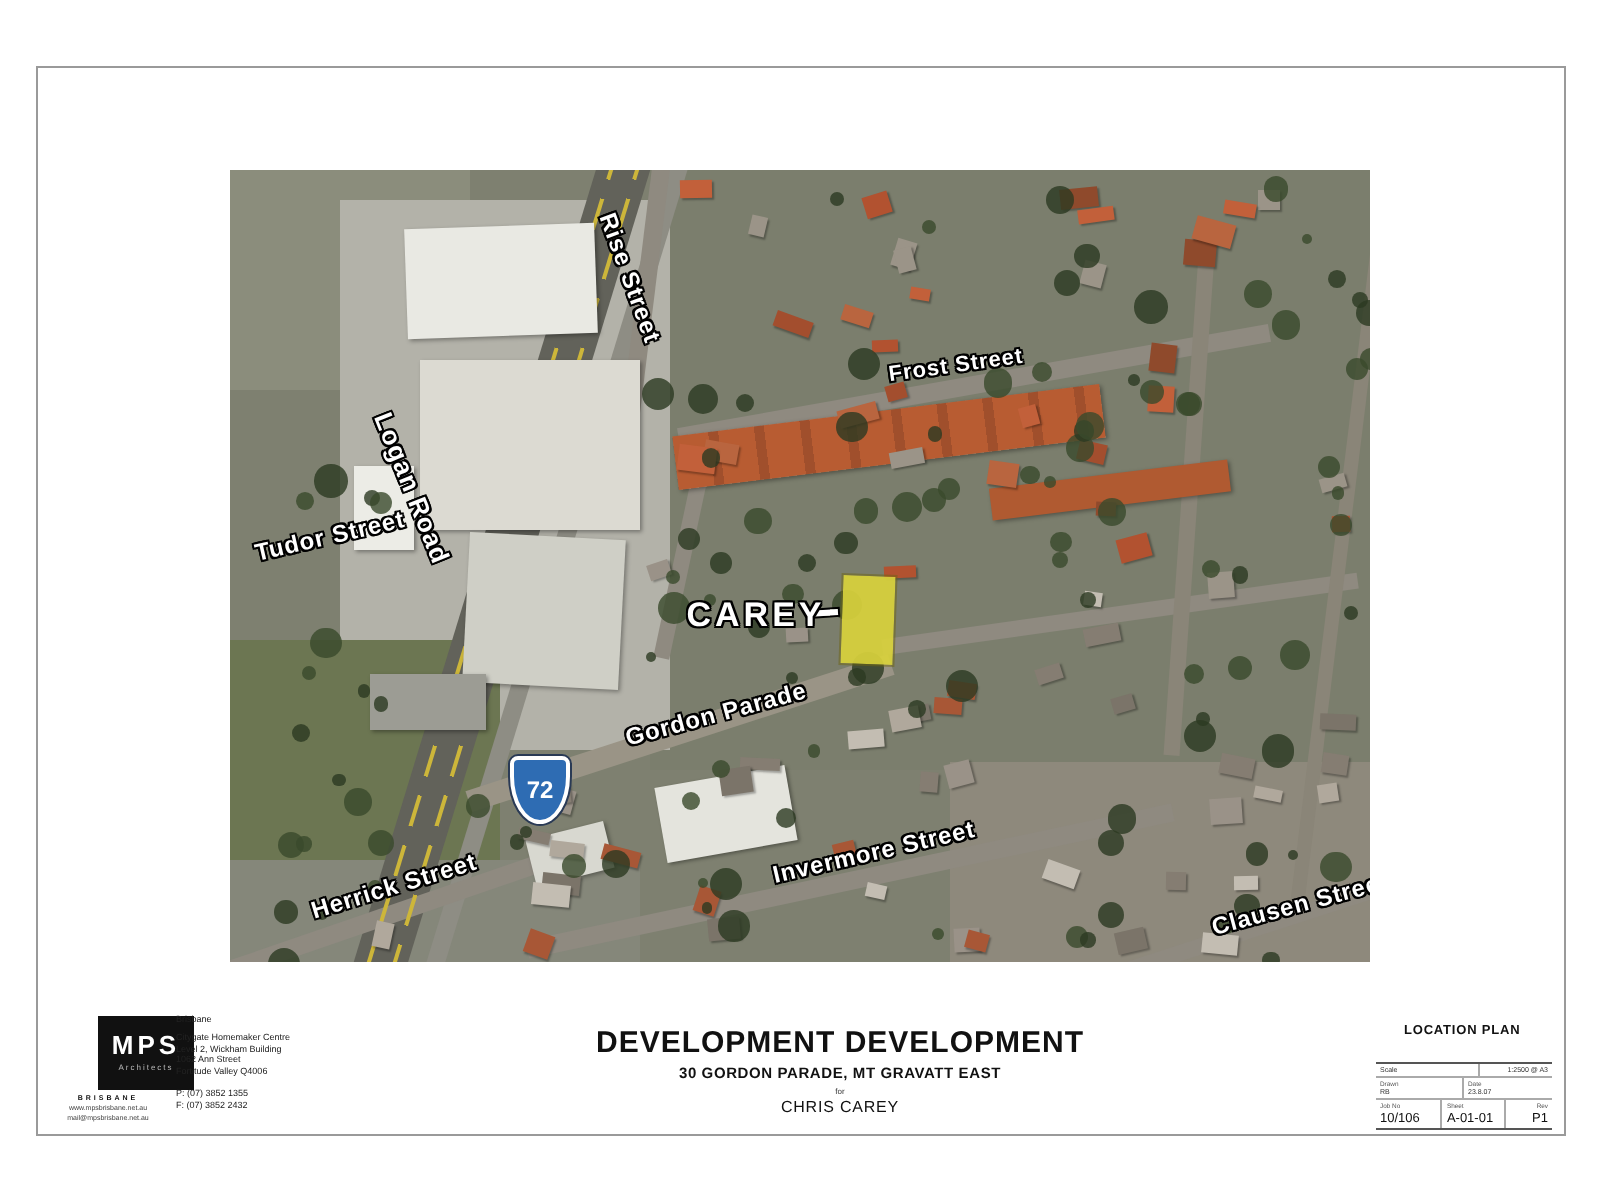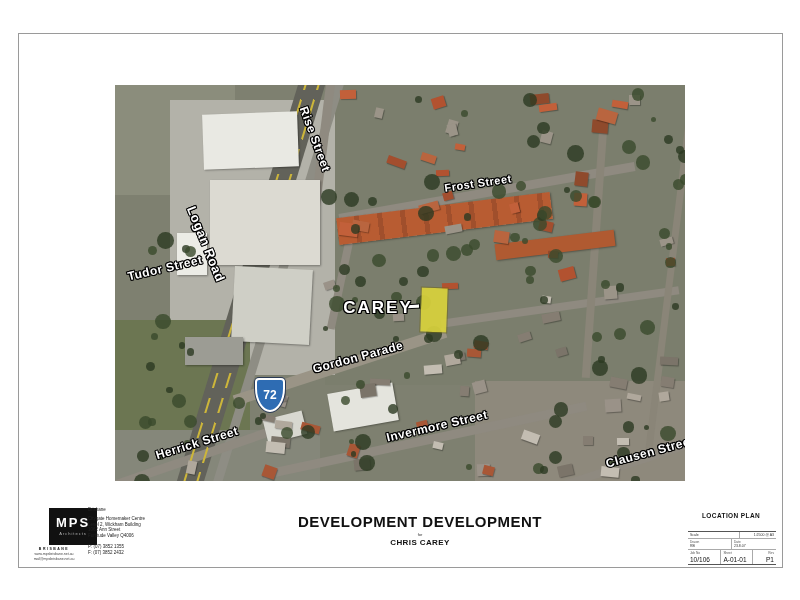--- a/index.html
+++ b/index.html
@@ -39,21 +39,21 @@
   .logo-web{position:absolute;left:26px;top:552px;width:56px;text-align:center;
     font-size:3.5px;color:#444;line-height:4.6px;}
   .firm-addr{position:absolute;left:88px;top:507px;font-size:4.5px;color:#222;
     line-height:5.8px;}
   .firm-addr .office{margin-bottom:3px;}
   .firm-addr .phone{margin-top:5px;}
   .proj{position:absolute;left:270px;top:513px;width:300px;text-align:center;color:#111;}
   .proj-title{font-size:15px;font-weight:600;letter-spacing:.5px;}
   .proj-addr{font-size:7.5px;font-weight:600;margin-top:2px;letter-spacing:.3px;}
   .proj-for{font-size:4px;margin-top:2px;color:#333;}
-  .proj-client{font-size:8px;font-weight:700;margin-top:1px;letter-spacing:.4px;}
+  .proj-client{font-size:8px;font-weight:400;margin-top:1px;letter-spacing:.4px;}
   .dwg{position:absolute;left:688px;top:512px;width:88px;color:#111;}
   .dwg-name{font-size:6.5px;letter-spacing:.4px;margin-left:14px;font-weight:600;}
   .dwg-table{margin-top:12px;border-top:1px solid #555;border-bottom:1px solid #555;
     font-size:3.5px;color:#333;}
   .dwg-row{display:flex;border-bottom:1px solid #aaa;}
   .dwg-row:last-child{border-bottom:none;}
   .dwg-cell{padding:1px 2px;box-sizing:border-box;border-right:1px solid #aaa;}
   .dwg-cell:last-child{border-right:none;}
   .dwg-cell .cl{font-size:3.2px;color:#555;display:block;}
   .dwg-cell .cv{display:block;}
@@ -319,20 +319,21 @@
     <div>Citygate Homemaker Centre</div>
     <div>Level 2, Wickham Building</div>
     <div>1062 Ann Street</div>
     <div>Fortitude Valley Q4006</div>
     <div class="phone">P: (07) 3852 1355</div>
     <div>F: (07) 3852 2432</div>
   </div>
 
   <div class="proj">
     <div class="proj-title">DEVELOPMENT DEVELOPMENT</div>
+    <div class="proj-addr">30 GORDON PARADE, MT GRAVATT EAST</div>
     <div class="proj-for">for</div>
     <div class="proj-client">CHRIS CAREY</div>
   </div>
 
   <div class="dwg">
     <div class="dwg-name">LOCATION PLAN</div>
     <div class="dwg-table">
       <div class="dwg-row">
         <div class="dwg-cell r1l">Scale</div>
         <div class="dwg-cell r1r" style="border-right:none;">1:2500 @ A3</div>

